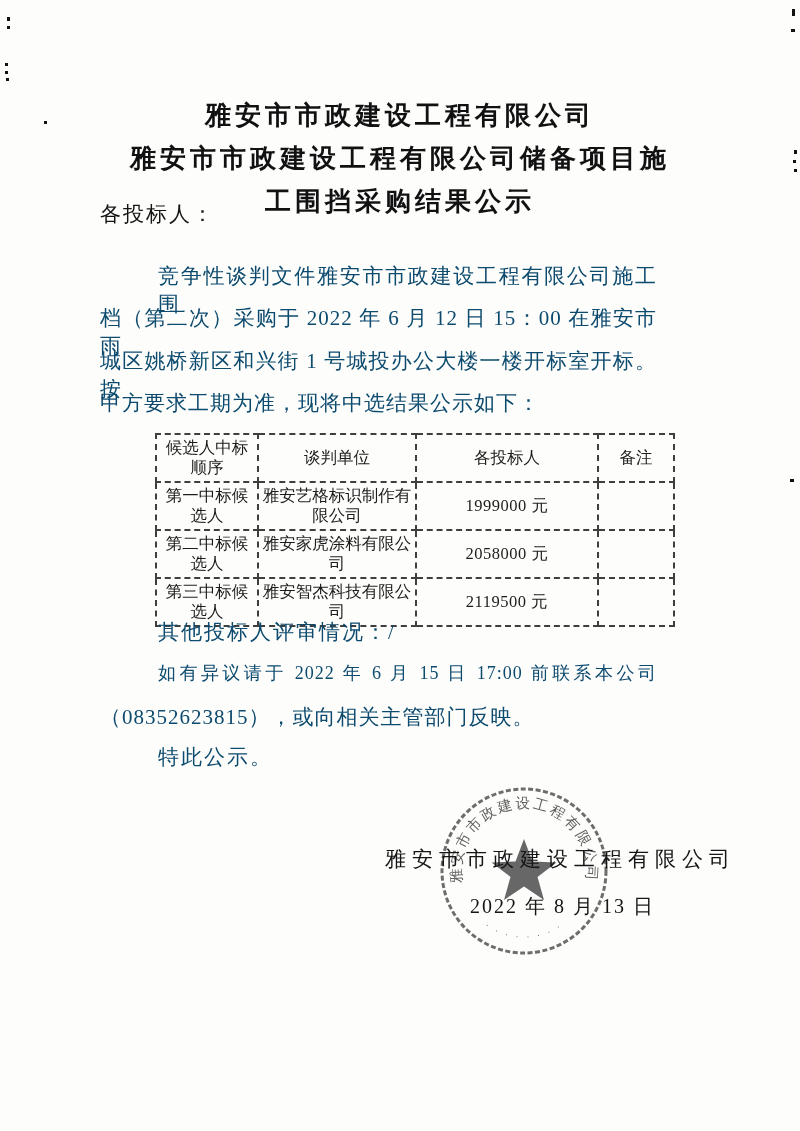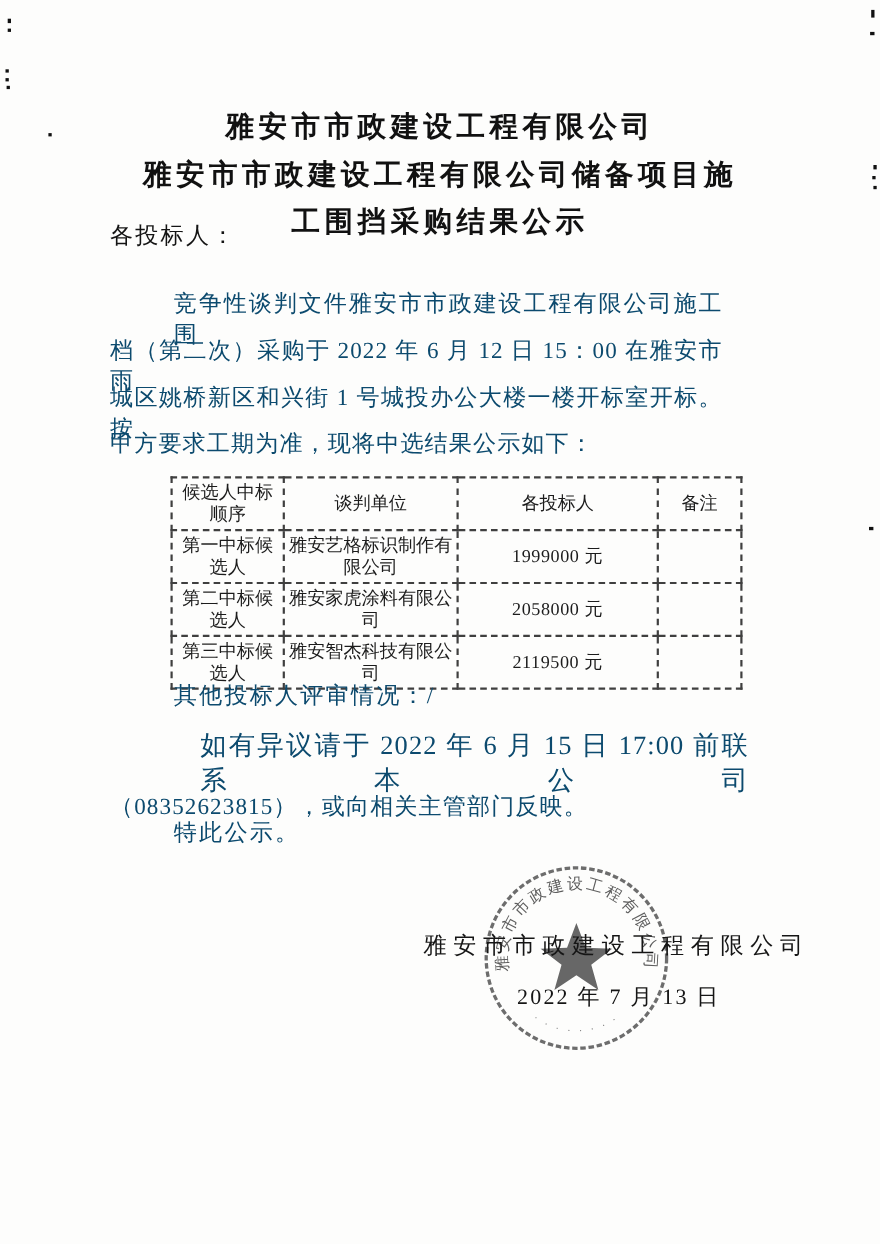--- a/index.html
+++ b/index.html
@@ -32,22 +32,22 @@
     border:2px dashed #3f3f3f;
     font-size:16.5px;font-weight:normal;text-align:center;vertical-align:middle;
     padding:3px 2px;line-height:20px;color:#1c1c1c;
   }
   .c1{width:96px;} .c2{width:152px;} .c3{width:176px;} .c4{width:70px;}
   tr.hrow th{height:38px;}
   tr.drow td{height:38px;}
   .price{font-size:17px;letter-spacing:.5px;}
   
   .other{left:158px;top:618px;font-size:21px;letter-spacing:2px;}
-  .obj1{left:158px;top:661px;width:499px;font-size:24px;margin-left:24px;}
-  .obj2{left:100px;top:703px;font-size:21px;letter-spacing:1px;margin-top:16px;}
+  .obj1{left:158px;top:661px;width:499px;font-size:18px;}
+  .obj2{left:100px;top:703px;font-size:21px;letter-spacing:1px;}
   .closing{left:158px;top:743px;font-size:21px;letter-spacing:2px;}
   
   .stamp{left:433px;top:781px;width:182px;height:182px;}
   .sign{left:385px;top:845px;width:285px;text-align:center;font-size:21px;letter-spacing:6px;white-space:nowrap;color:#151515;}
   .date{left:470px;top:893px;width:170px;text-align:center;font-size:20px;letter-spacing:2px;white-space:nowrap;color:#151515;}
   
   .speck{position:absolute;background:#111;}
 </style>
 </head>
 <body>
@@ -106,21 +106,21 @@
   <text font-size="14.5" letter-spacing="2.5" fill="#4d4d4d" opacity="0.9" font-family="Liberation Serif, DejaVu Serif, serif">
     <textPath href="#sealArcTop" startOffset="50%" text-anchor="middle">雅安市市政建设工程有限公司</textPath>
   </text>
   <path id="sealArcBottom" d="M 49,144 A 66,66 0 0 0 133,144" fill="none"></path>
   <text font-size="9" letter-spacing="3" fill="#4d4d4d" opacity="0.8" font-family="Liberation Serif, DejaVu Serif, serif">
     <textPath href="#sealArcBottom" startOffset="50%" text-anchor="middle">· · · · · · · ·</textPath>
   </text>
 </svg>
 
 <div class="abs sign">雅安市市政建设工程有限公司</div>
-<div class="abs date">2022 年 7 月 13 日</div>
+<div class="abs date">2022 年 8 月 13 日</div>
 
 <div class="speck" style="left:7px;top:17px;width:3px;height:4px;"></div>
 <div class="speck" style="left:7px;top:26px;width:3px;height:3px;"></div>
 <div class="speck" style="left:5px;top:63px;width:3px;height:3px;"></div>
 <div class="speck" style="left:5px;top:71px;width:3px;height:3px;"></div>
 <div class="speck" style="left:6px;top:78px;width:3px;height:3px;"></div>
 <div class="speck" style="left:44px;top:121px;width:3px;height:3px;"></div>
 <div class="speck" style="left:792px;top:9px;width:3px;height:7px;"></div>
 <div class="speck" style="left:791px;top:29px;width:4px;height:3px;"></div>
 <div class="speck" style="left:794px;top:150px;width:3px;height:4px;"></div>

